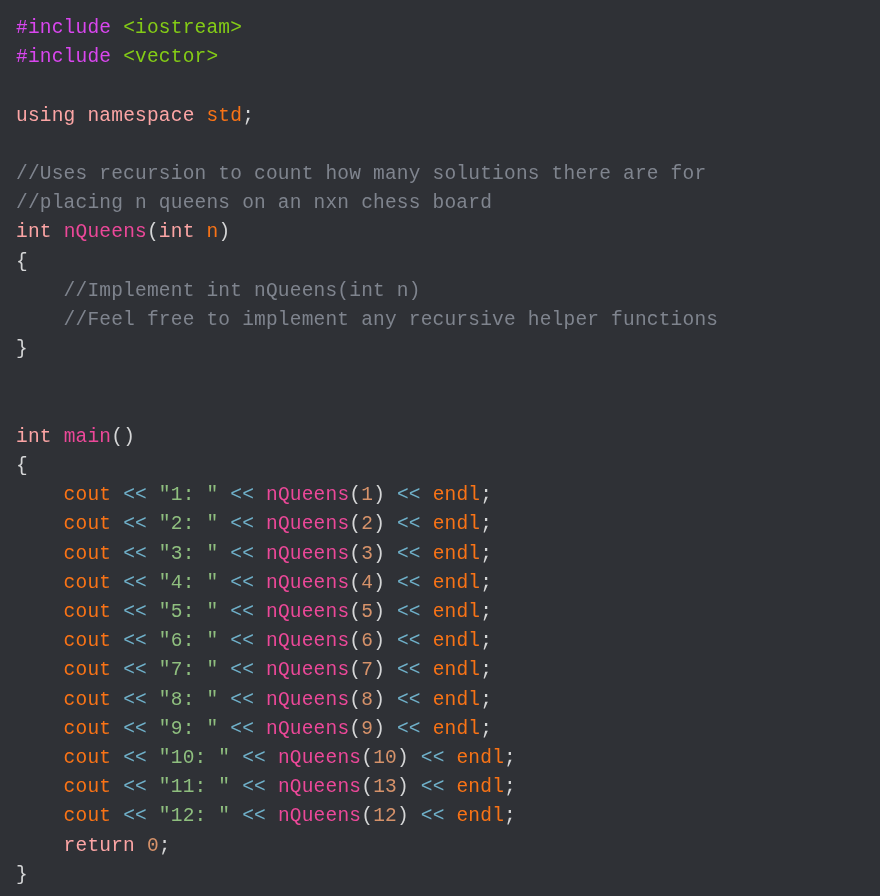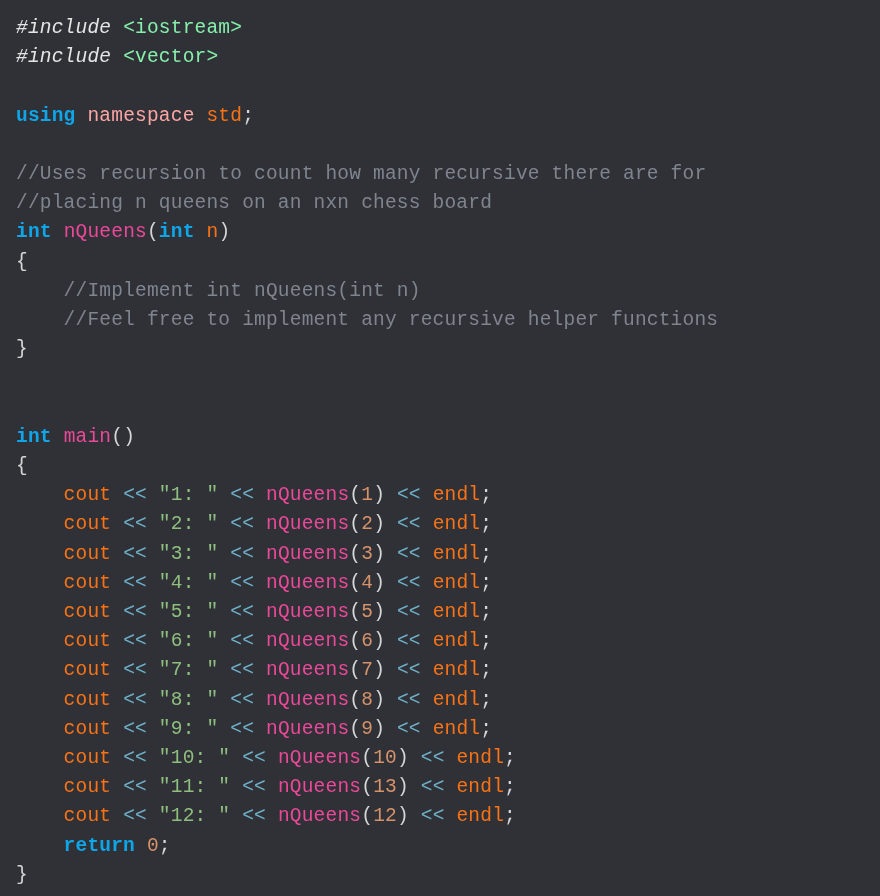--- a/index.html
+++ b/index.html
@@ -13,41 +13,41 @@
   pre.code {
     margin: 0;
     padding: 14px 16px;
     font-family: "SFMono-Regular", Consolas, "Liberation Mono", Menlo, monospace;
     font-size: 19.5px;
     line-height: 29.2px;
     color: #d5d6d7;
     white-space: pre;
     letter-spacing: 0.2px;
   }
-  .pp   { color: #e5e5e5; font-style: italic; }            
-  .ang  { color: #86efac; }            
-  .kw   { color: #0ea5e9; font-weight: bold; }            
+  .pp   { color: #d946ef; }            
+  .ang  { color: #84cc16; }            
+  .kw   { color: #fca5a5; }            
   .kw2  { color: #fca5a5; }            
   .id   { color: #f97316; }            
   .fn   { color: #ec4899; }            
   .cmt  { color: #7f848e; }            
   .str  { color: #8fbf7f; }            
   .num  { color: #d6926a; }            
   .op   { color: #6fb0c9; }            
   .pn   { color: #d5d6d7; }            
 </style>
 </head>
 <body>
 
 <pre class="code"><span class="pp">#include</span> <span class="ang">&lt;iostream&gt;</span>
 <span class="pp">#include</span> <span class="ang">&lt;vector&gt;</span>
 
 <span class="kw">using</span> <span class="kw2">namespace</span> <span class="id">std</span><span class="pn">;</span>
 
-<span class="cmt">//Uses recursion to count how many recursive there are for</span>
+<span class="cmt">//Uses recursion to count how many solutions there are for</span>
 <span class="cmt">//placing n queens on an nxn chess board</span>
 <span class="kw">int</span> <span class="fn">nQueens</span><span class="pn">(</span><span class="kw">int</span> <span class="id">n</span><span class="pn">)</span>
 <span class="pn">{</span>
     <span class="cmt">//Implement int nQueens(int n)</span>
     <span class="cmt">//Feel free to implement any recursive helper functions</span>
 <span class="pn">}</span>
 
 
 <span class="kw">int</span> <span class="fn">main</span><span class="pn">(</span><span class="pn">)</span>
 <span class="pn">{</span>

